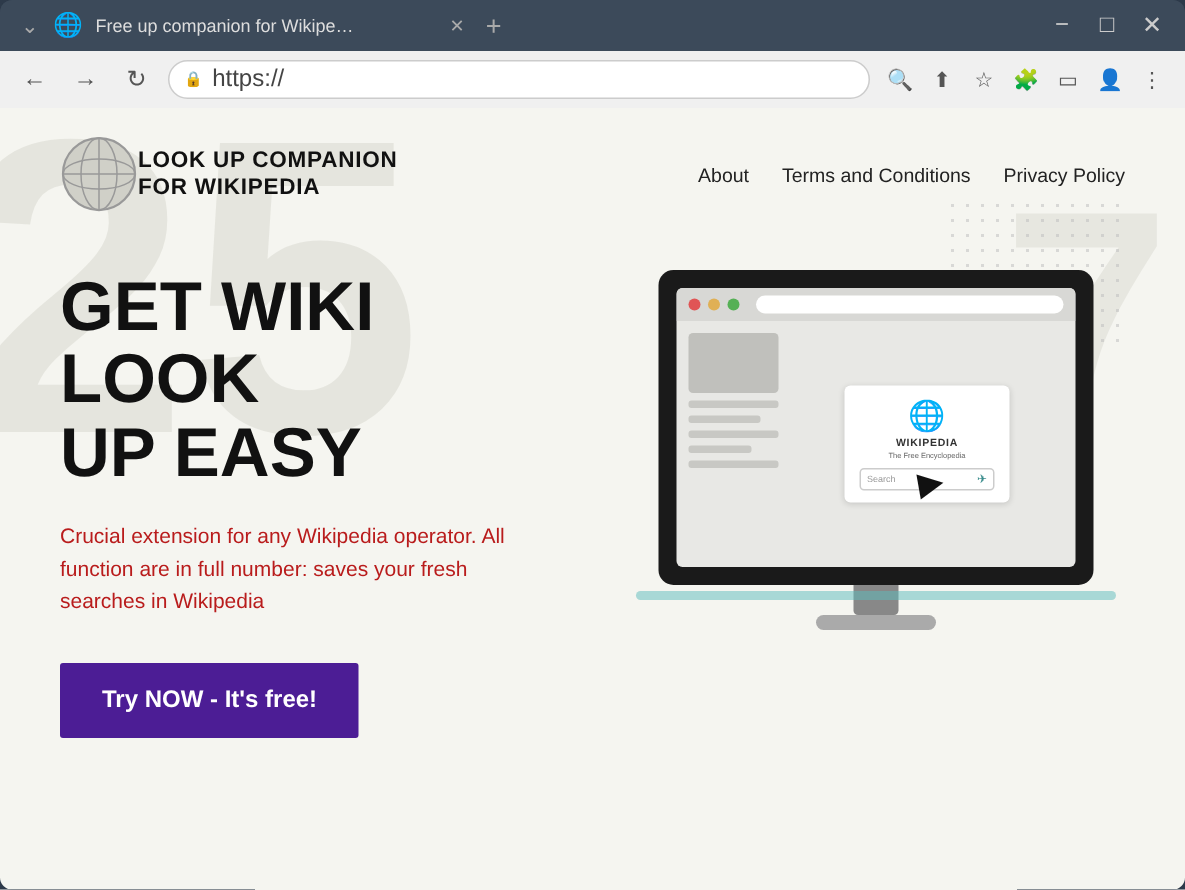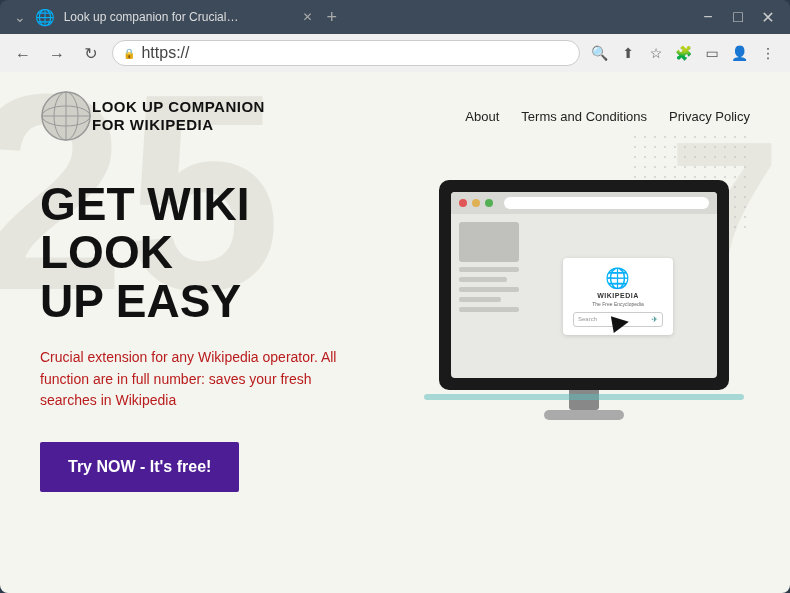--- a/index.html
+++ b/index.html
@@ -471,21 +471,21 @@
   </style>
 </head>
 <body>
 
 <div class="browser-frame">
 
   <div class="title-bar">
     <div class="title-bar-left">
       <span class="chevron-btn">⌄</span>
       <span>🌐</span>
-      <span class="title-text">Look up companion for Crucial…</span>
+      <span class="title-text">Free up companion for Wikipe…</span>
       <span style="font-size:12px;color:#aaa;margin-left:60px;">✕</span>
       <span style="font-size:18px;color:#aaa;margin-left:10px;">+</span>
     </div>
     <div class="title-bar-controls">
       <button class="title-bar-btn">−</button>
       <button class="title-bar-btn">□</button>
       <button class="title-bar-btn close">✕</button>
     </div>
   </div>
 

